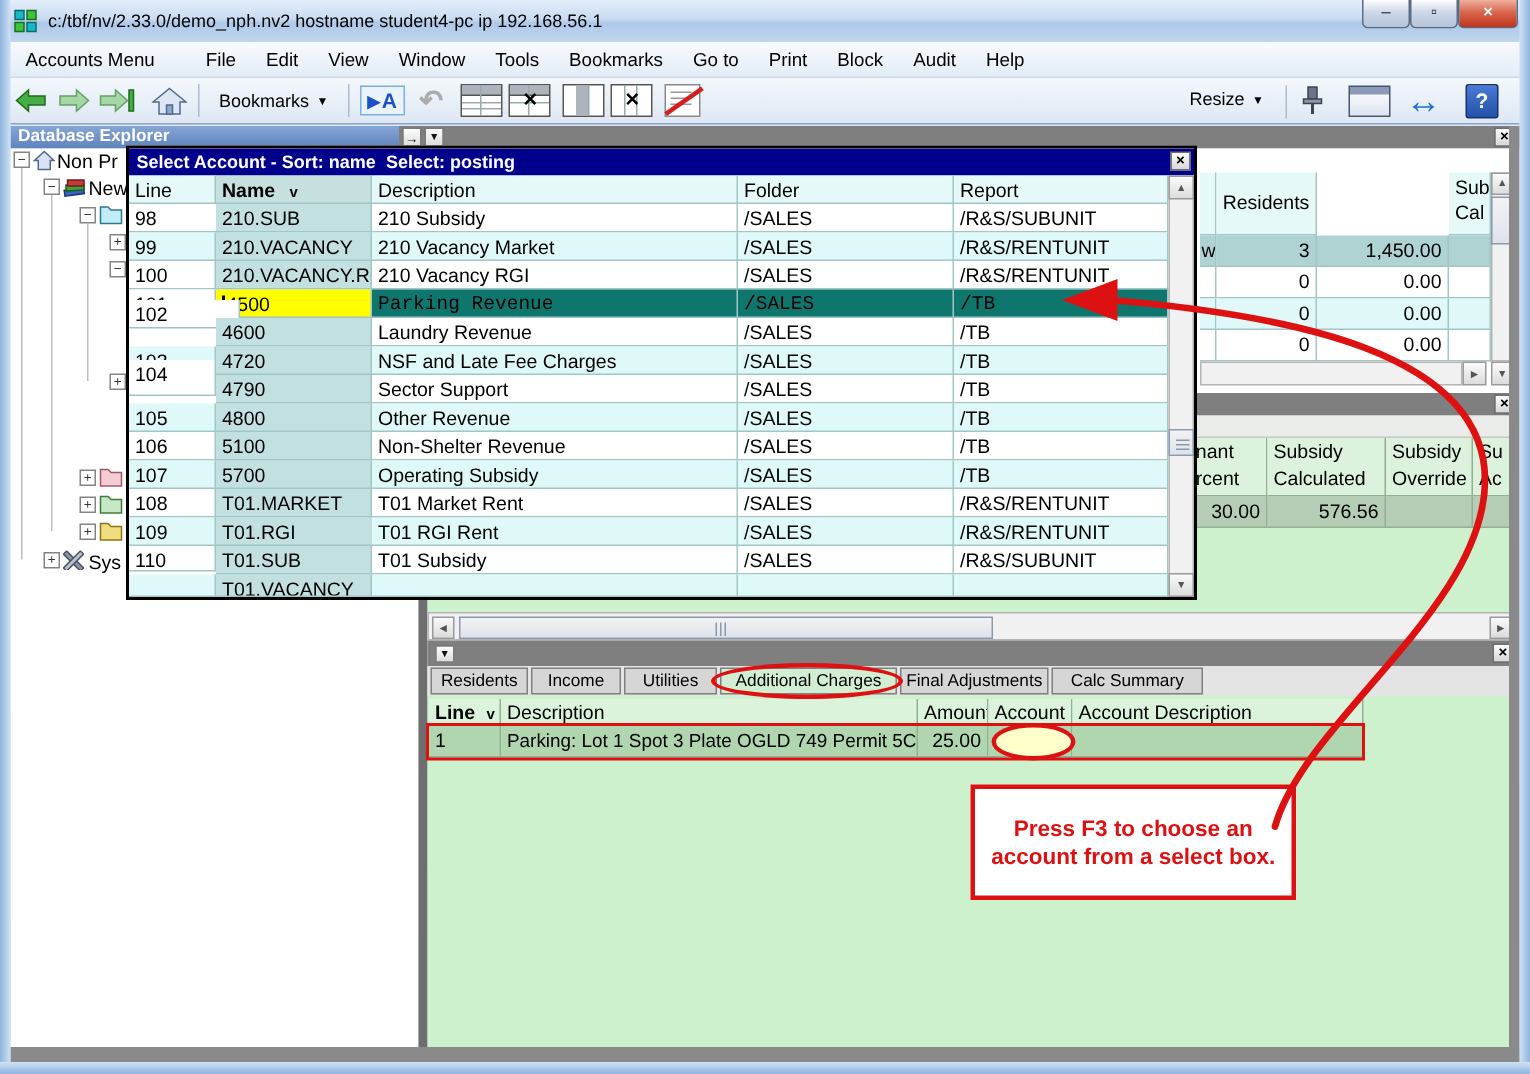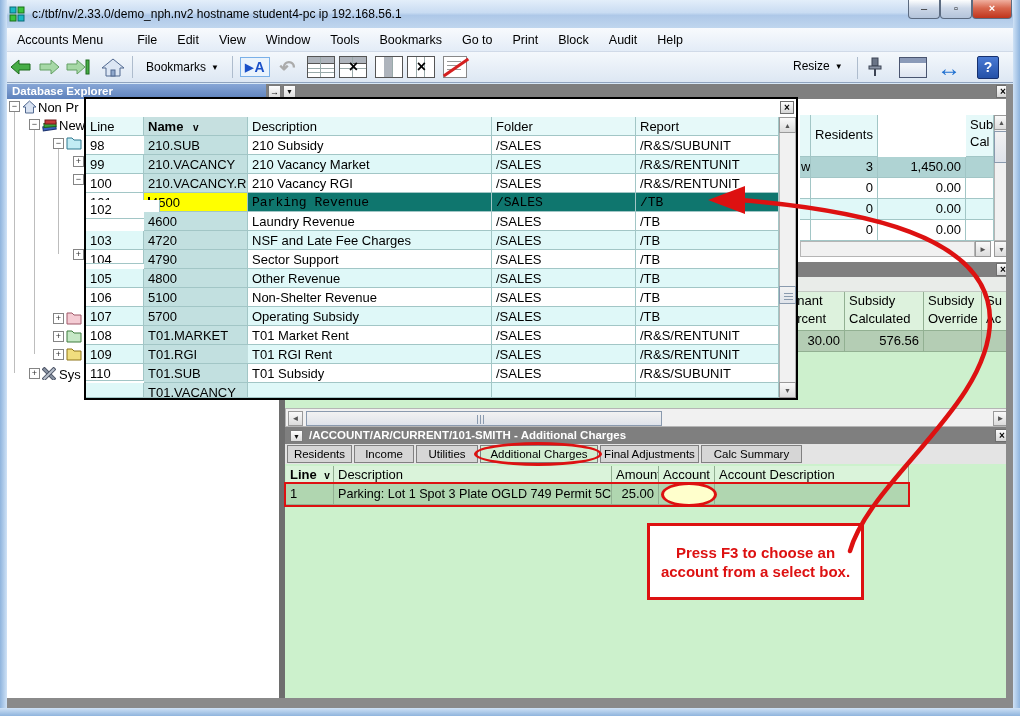--- a/index.html
+++ b/index.html
@@ -325,21 +325,20 @@
     <div class="A scrthumb" style="left:20px;top:2px;width:356px;height:15px">
       <span style="position:absolute;left:170px;top:3px;width:2px;height:9px;border-left:1px solid #8a9aae;border-right:1px solid #8a9aae"></span>
       <span style="position:absolute;left:176px;top:3px;width:1px;height:9px;background:#8a9aae"></span>
     </div>
     <div class="A scrbtn" style="left:707px;top:2px;width:15px;height:15px;font-size:8px;line-height:14px">►</div>
   </div>
 
   <div class="A" style="left:285px;top:427px;width:724px;height:271px;background:#ccf1cc">
     <div class="A ptitle" style="left:0;top:0;width:724px;height:17px"></div>
     <div class="A sqbtn" style="left:5px;top:3px;width:13px;height:12px;font-size:7px;line-height:11px">▼</div>
-    <div class="A" style="left:24px;top:2px;color:#fff;font-weight:bold;font-size:11.5px;white-space:nowrap">/ACCOUNT/AR/CURRENT/101-SMITH - Additional Charges</div>
     <div class="A xbtn" style="left:710px;top:2px">×</div>
 
     <div class="A" style="left:0;top:17px;width:724px;height:20px;background:#e4e4e4"></div>
     <div class="A tab" style="left:2px;top:18px;width:65px;height:18px">Residents</div>
     <div class="A tab" style="left:69px;top:18px;width:60px;height:18px">Income</div>
     <div class="A tab" style="left:131px;top:18px;width:62px;height:18px">Utilities</div>
     <div class="A tab active" style="left:195px;top:18px;width:118px;height:18px">Additional Charges</div>
     <div class="A tab" style="left:315px;top:18px;width:99px;height:18px">Final Adjustments</div>
     <div class="A tab" style="left:416px;top:18px;width:101px;height:18px">Calc Summary</div>
 
@@ -355,20 +354,21 @@
     <div>
       <div class="A gc" style="left:1px;top:57px;width:48px;height:21px;background:#b0d6b0;line-height:20px">1</div>
       <div class="A gc" style="left:49px;top:57px;width:278px;height:21px;background:#b0d6b0;line-height:20px;font-size:12.6px">Parking: Lot 1 Spot 3 Plate OGLD 749 Permit 5C</div>
       <div class="A gc tr" style="left:327px;top:57px;width:47px;height:21px;background:#b0d6b0;line-height:20px">25.00</div>
       <div class="A gc" style="left:374px;top:57px;width:56px;height:21px;background:#b0d6b0"></div>
       <div class="A gc" style="left:430px;top:57px;width:194px;height:21px;background:#b0d6b0"></div>
     </div>
   </div>
 
   <div class="A" style="left:84px;top:97px;width:714px;height:303px;border:2px solid #000;background:#fff;overflow:hidden;z-index:50">
+    <div class="A ptitle" style="left:0;top:0;width:710px;height:18px;background:#00008c;line-height:18px;padding-left:5px;font-size:12px">Select Account - Sort: name  Select: posting</div>
     <div class="A xbtn" style="left:694px;top:2px">×</div>
 
     <div class="A cc hdrC" style="left:0;top:18px;width:58px;height:19px">Line</div>
     <div class="A cc nameH" style="left:58px;top:18px;width:104px;height:19px">
       <span>Name</span>
       <span style="font-size:10px;margin-left:6px">v</span>
     </div>
     <div class="A cc hdrC" style="left:162px;top:18px;width:244px;height:19px">Description</div>
     <div class="A cc hdrC" style="left:406px;top:18px;width:144px;height:19px">Folder</div>
     <div class="A cc hdrC" style="left:550px;top:18px;width:143px;height:19px">Report</div>
@@ -410,21 +410,21 @@
       <div class="A cc c" style="left:550px;top:113px;width:143px;height:19px">/TB</div>
     </div>
     <div class="ro">
       <div class="A cc c" style="left:0;top:132px;width:58px;height:19px">103</div>
       <div class="A cc n" style="left:58px;top:132px;width:104px;height:19px">4720</div>
       <div class="A cc c" style="left:162px;top:132px;width:244px;height:19px">NSF and Late Fee Charges</div>
       <div class="A cc c" style="left:406px;top:132px;width:144px;height:19px">/SALES</div>
       <div class="A cc c" style="left:550px;top:132px;width:143px;height:19px">/TB</div>
     </div>
     <div class="re">
-      <div class="A cc c" style="left:0;top:151px;width:58px;height:14px">104</div>
+      <div class="A cc c" style="left:0;top:141px;width:58px;height:24px">104</div>
       <div class="A cc n" style="left:58px;top:151px;width:104px;height:19px">4790</div>
       <div class="A cc c" style="left:162px;top:151px;width:244px;height:19px">Sector Support</div>
       <div class="A cc c" style="left:406px;top:151px;width:144px;height:19px">/SALES</div>
       <div class="A cc c" style="left:550px;top:151px;width:143px;height:19px">/TB</div>
     </div>
     <div class="ro">
       <div class="A cc c" style="left:0;top:170px;width:58px;height:19px">105</div>
       <div class="A cc n" style="left:58px;top:170px;width:104px;height:19px">4800</div>
       <div class="A cc c" style="left:162px;top:170px;width:244px;height:19px">Other Revenue</div>
       <div class="A cc c" style="left:406px;top:170px;width:144px;height:19px">/SALES</div>

